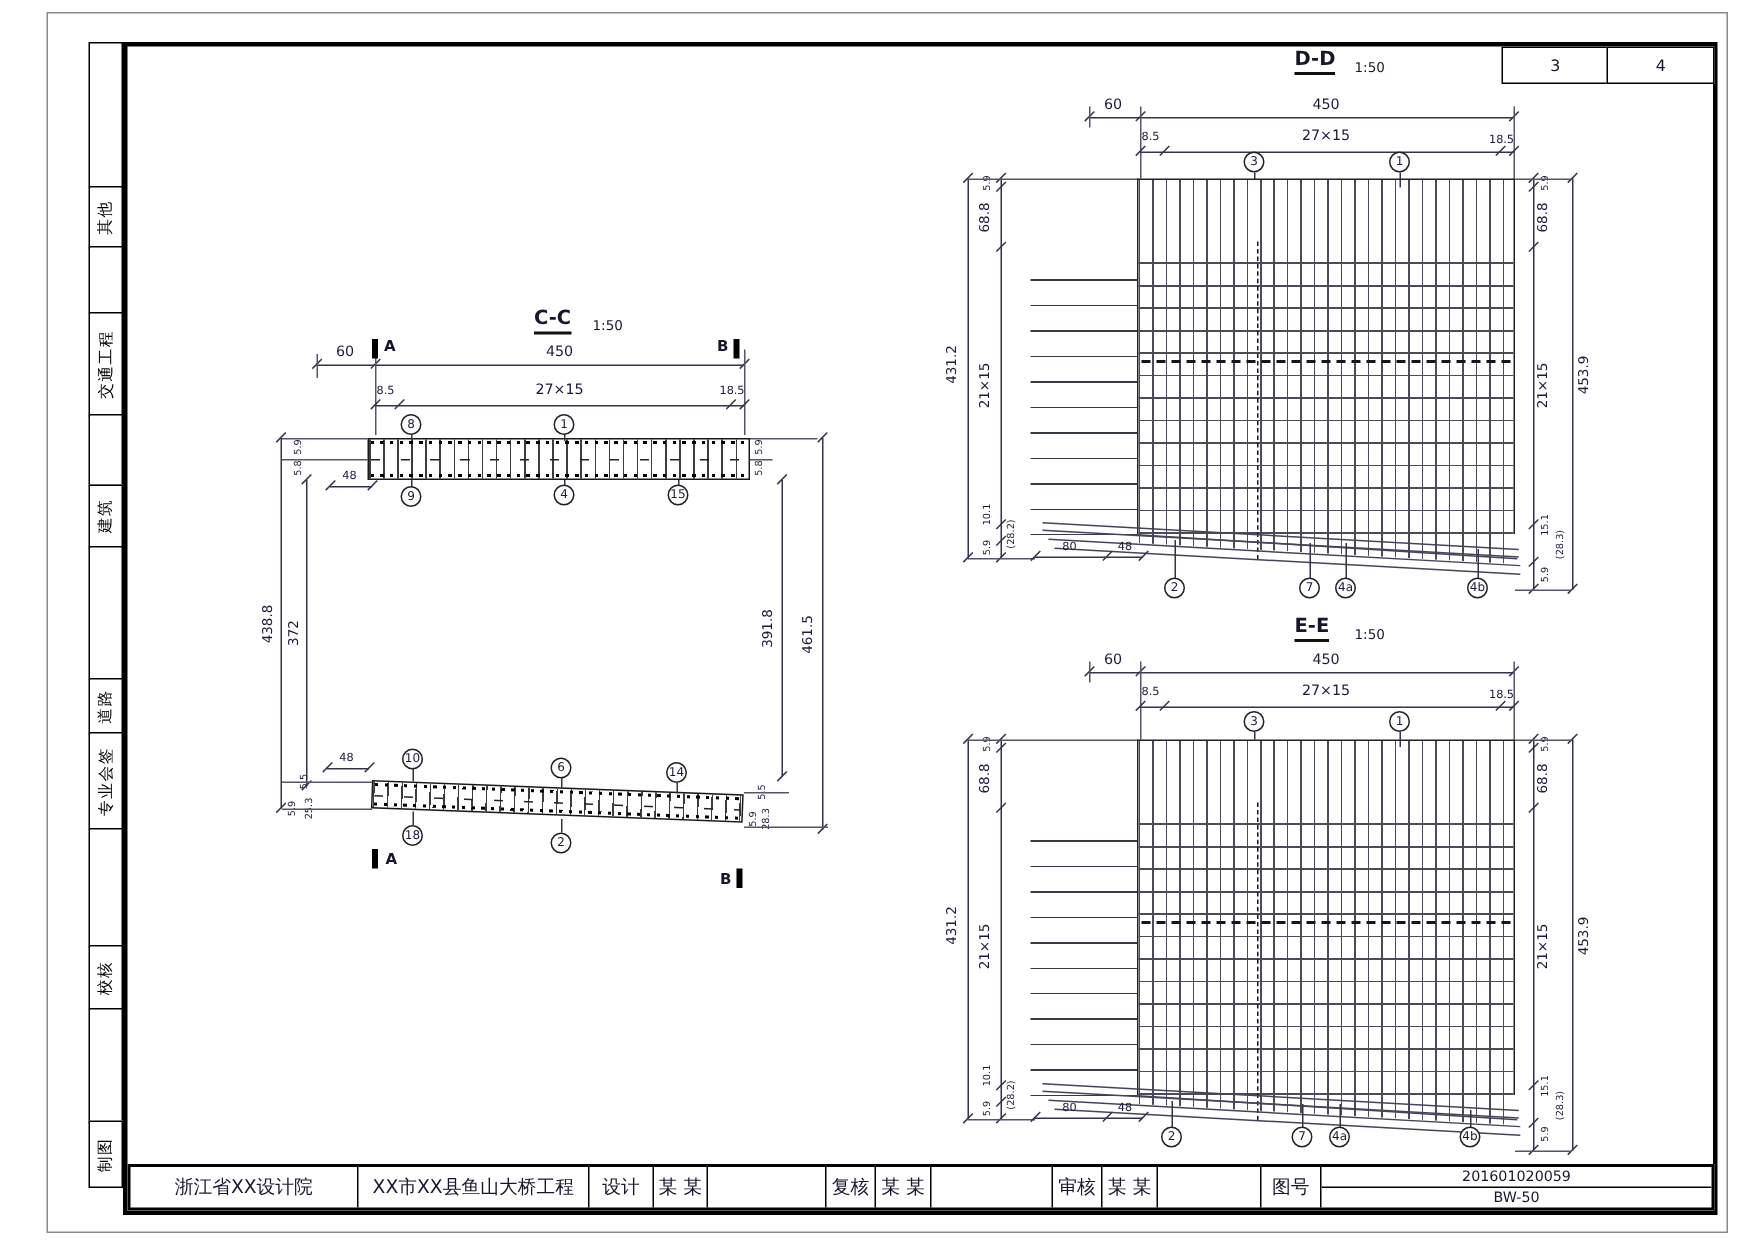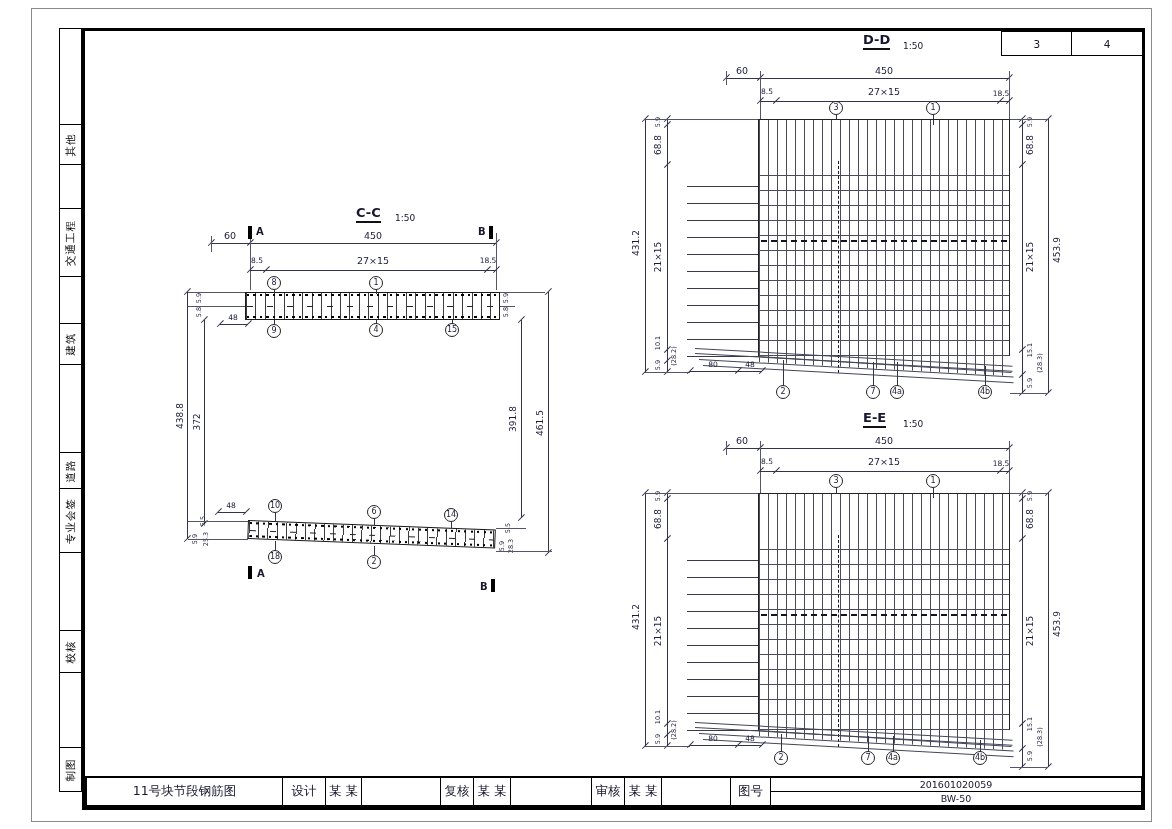--- a/index.html
+++ b/index.html
@@ -384,22 +384,25 @@
   <div class="leader" style="left:781px;top:734px;height:18px"></div>
   <div class="cnum" style="left:781px;top:758px">2</div>
   <div class="leader" style="left:868px;top:736px;height:16px"></div>
   <div class="cnum" style="left:868px;top:758px">7</div>
   <div class="leader" style="left:893px;top:736px;height:16px"></div>
   <div class="cnum" style="left:893px;top:758px">4a</div>
   <div class="leader" style="left:980px;top:740px;height:12px"></div>
   <div class="cnum" style="left:980px;top:758px">4b</div>
 
   <div class="abs tblock" style="left:85px;top:776px;width:1058px;height:31px">
-    <div class="tbc" style="width:195px">
-        <span>11号块节段钢筋图</span>
+    <div class="tbc" style="width:151px">
+        <span>浙江省XX设计院</span>
+      </div>
+    <div class="tbc" style="width:154px">
+        <span>XX市XX县鱼山大桥工程</span>
       </div>
     <div class="tbc" style="width:43px">
         <span>设计</span>
       </div>
     <div class="tbc" style="width:36px">
         <span>某 某</span>
       </div>
     <div class="tbc" style="width:79px"></div>
     <div class="tbc" style="width:33px">
         <span>复核</span>

